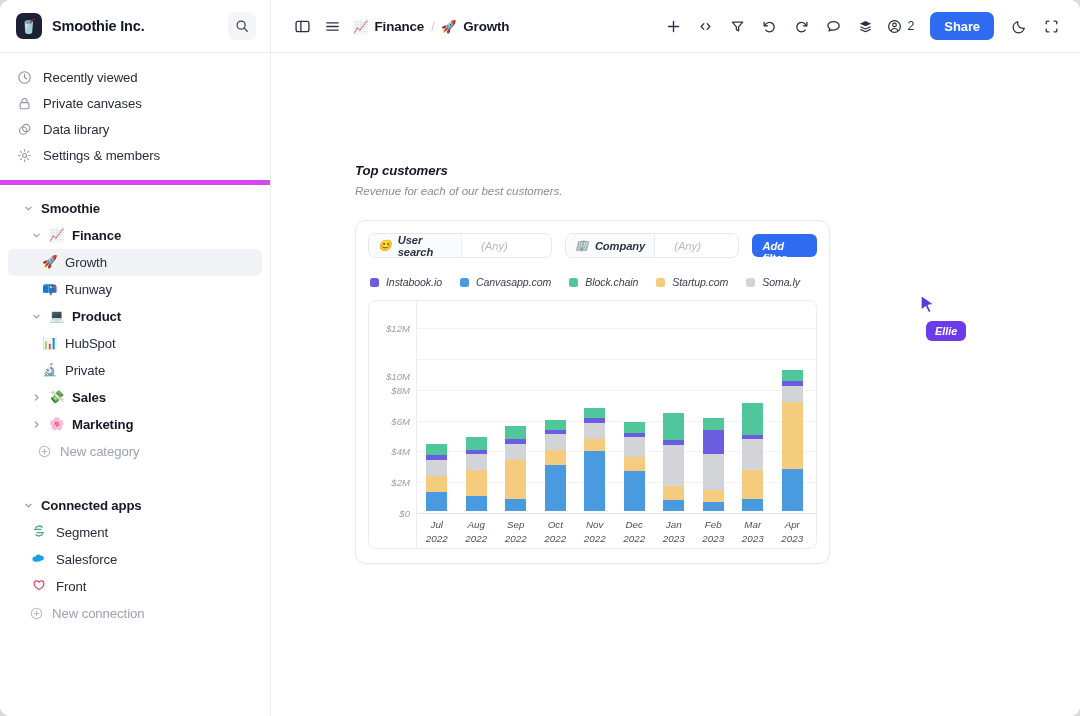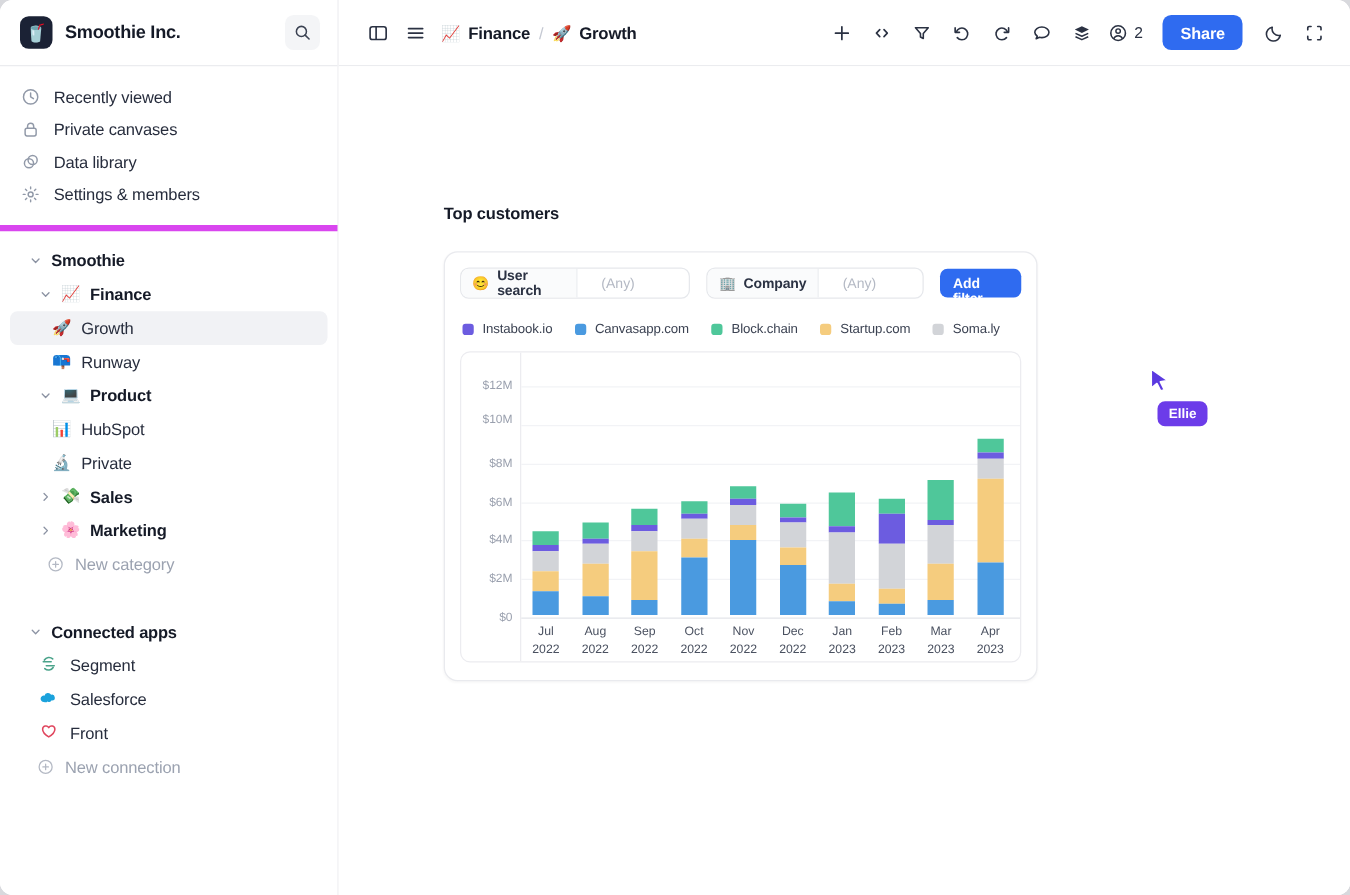--- a/index.html
+++ b/index.html
@@ -128,21 +128,21 @@
   .tb-right { display:flex; align-items:center; gap: 2px; }
   .member-chip { display:flex; align-items:center; gap:4px; padding: 0 6px 0 4px; height:30px; border-radius:6px; cursor:pointer; }
   .member-chip .cnt { font-size: 12.5px; color:#2b3243; }
   .share-btn {
     background: #2f6bf0; color: #fff; font-size: 13px; font-weight: bold;
     height: 28px; padding: 0 14px; border-radius: 7px;
     display:flex; align-items:center; justify-content:center;
     margin: 0 8px; cursor: pointer; letter-spacing: -0.1px;
   }
 
-  .canvas { flex: 1 1 auto; position: relative; overflow: hidden; background: #fff; }
+  .canvas { flex: 1 1 auto; position: relative; overflow: hidden; background: #fff; font-style: italic; }
 
   .card-wrap { position: absolute; left: 84px; top: 110px; width: 475px; }
   .card-title { font-size: 13.2px; font-weight: bold; color: #151a27; letter-spacing: -0.1px; }
   .card-sub { font-size: 11.6px; color: #868d9c; margin-top: 6px; letter-spacing: -0.05px; }
 
   .panel {
     margin-top: 23px;
     border: 1px solid #e9eaee;
     border-radius: 11px;
     background: #fff;
@@ -479,20 +479,21 @@
               <path d="M6.2 3.4H4.6A1.2 1.2 0 0 0 3.4 4.6v1.6M11.8 3.4h1.6a1.2 1.2 0 0 1 1.2 1.2v1.6M6.2 14.6H4.6a1.2 1.2 0 0 1-1.2-1.2v-1.6M11.8 14.6h1.6a1.2 1.2 0 0 0 1.2-1.2v-1.6" stroke="#2b3243" stroke-width="1.4" stroke-linecap="round"></path>
             </svg>
         </div>
       </div>
     </header>
 
     <div class="canvas">
 
       <div class="card-wrap">
         <div class="card-title">Top customers</div>
+        <div class="card-sub">Revenue for each of our best customers.</div>
 
         <div class="panel">
 
           <div class="filter-row">
             <div class="chip">
               <div class="chip-key">
                 <span class="emo">😊</span>
                 <span class="k">User search</span>
               </div>
               <div class="chip-val w1">(Any)</div>
@@ -537,21 +538,21 @@
               </div>
             </div>
 
           <div class="plot-box">
             <div class="y-axis" id="y-axis">
                 <div class="y-tick" style="top: 212px;">$0</div>
                 <div class="y-tick" style="top: 181.231px;">$2M</div>
                 <div class="y-tick" style="top: 150.462px;">$4M</div>
                 <div class="y-tick" style="top: 119.692px;">$6M</div>
                 <div class="y-tick" style="top: 88.9231px;">$8M</div>
-                <div class="y-tick" style="top: 54px;">$10M</div>
+                <div class="y-tick" style="top: 75px;">$10M</div>
                 <div class="y-tick" style="top: 27.3846px;">$12M</div>
               </div>
             <div id="grid">
                 <div class="grid-line" style="top: 212px; background: rgb(227, 229, 234);"></div>
                 <div class="grid-line" style="top: 181.231px;"></div>
                 <div class="grid-line" style="top: 150.462px;"></div>
                 <div class="grid-line" style="top: 119.692px;"></div>
                 <div class="grid-line" style="top: 88.9231px;"></div>
                 <div class="grid-line" style="top: 58.1538px;"></div>
                 <div class="grid-line" style="top: 27.3846px;"></div>

